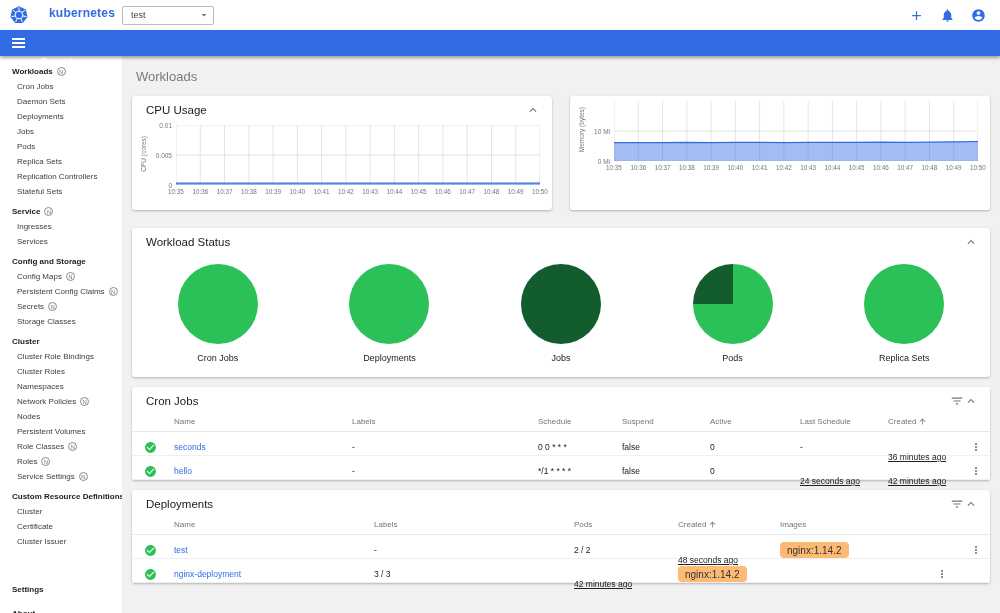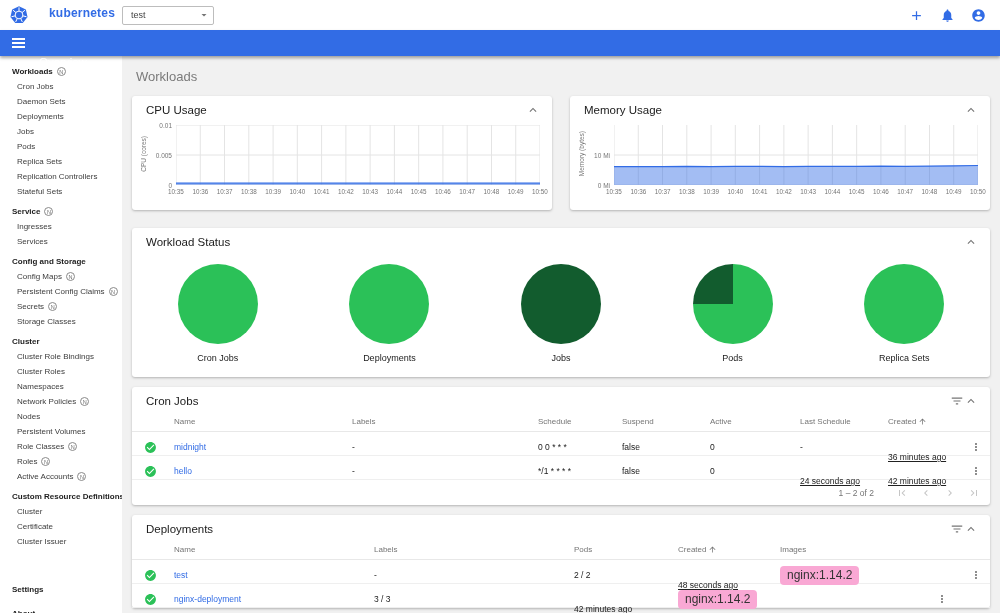--- a/index.html
+++ b/index.html
@@ -68,21 +68,21 @@
   .pie-label{font-size:9px;color:#202020;}
 
   
   .cron-grid{display:grid;grid-template-columns:30px 178px 186px 84px 88px 90px 88px 1fr 34px;align-items:center;}
   .dep-grid{display:grid;grid-template-columns:30px 200px 200px 104px 102px 1fr 34px;align-items:center;}
   .thead{height:21px;font-size:8px;color:#757575;border-bottom:1px solid #e8e8e8;padding:0 8px 0 12px;}
   .trow{height:24px;font-size:8.5px;color:#212121;border-bottom:1px solid #efefef;padding:0 8px 0 12px;}
   .cell-icon svg{width:13px;height:13px;fill:#2bc158;display:block;}
   .link{color:#326ce5;cursor:pointer;}
   .u{text-decoration:underline;margin-top:20px;}
-  .chip{display:inline-block;background:#f9a8d4;border-radius:4px;padding:2.5px 7px;font-size:12px;color:#333;}
+  .chip{display:inline-block;background:#fdba74;border-radius:4px;padding:2.5px 7px;font-size:10px;color:#333;}
   .cell-kebab{display:flex;justify-content:flex-end;}
   .kebab{border:0;background:none;padding:0;cursor:pointer;}
   .kebab svg{width:12px;height:12px;fill:#757575;display:block;}
   .sortable{display:flex;align-items:center;gap:2px;}
   .sortable svg{width:9px;height:9px;fill:#757575;}
   .tfoot{height:25px;display:flex;align-items:center;justify-content:flex-end;font-size:8.5px;color:#757575;padding-right:10px;gap:22px;}
   .pager{display:flex;gap:12px;align-items:center;}
   .pager .icon-btn svg{width:12px;height:12px;fill:#c5c5c5;}
 </style>
 </head>
@@ -261,21 +261,21 @@
         <span class="nav-label">Role Classes</span>
         <span class="ns-badge">N</span>
       </div>
 
       <div class="nav-entry" data-type="item">
         <span class="nav-label">Roles</span>
         <span class="ns-badge">N</span>
       </div>
 
       <div class="nav-entry" data-type="item">
-        <span class="nav-label">Active Accounts</span>
+        <span class="nav-label">Service Settings</span>
         <span class="ns-badge">N</span>
       </div>
 
       <div class="nav-entry" data-type="group">
         <span class="nav-label">Custom Resource Definitions</span>
 
       </div>
 
       <div class="nav-entry" data-type="item">
         <span class="nav-label">Cluster</span>
@@ -367,28 +367,20 @@
                 <span style="left: 80%;">10:47</span>
                 <span style="left: 86.6667%;">10:48</span>
                 <span style="left: 93.3333%;">10:49</span>
                 <span style="left: 100%;">10:50</span>
               </div>
           </div>
         </div>
       </section>
 
       <section class="card chart-card">
-        <div class="card-header">
-          <span class="card-title">Memory Usage</span>
-          <button class="icon-btn">
-            <svg viewBox="0 0 24 24">
-                <path d="M12 8l-6 6 1.41 1.41L12 10.83l4.59 4.58L18 14z"></path>
-              </svg>
-          </button>
-        </div>
         <div class="chart" id="memory-chart">
           <div class="y-title">
               <span>Memory (bytes)</span>
             </div>
           <div class="plot-region">
             <div class="plot">
                 <svg viewBox="0 0 1000 100" preserveAspectRatio="none">
                   <line x1="0.0" y1="0" x2="0.0" y2="100" stroke="#e4e4e4" stroke-width="1" vector-effect="non-scaling-stroke"></line>
                   <line x1="66.7" y1="0" x2="66.7" y2="100" stroke="#e4e4e4" stroke-width="1" vector-effect="non-scaling-stroke"></line>
                   <line x1="133.3" y1="0" x2="133.3" y2="100" stroke="#e4e4e4" stroke-width="1" vector-effect="non-scaling-stroke"></line>
@@ -505,21 +497,21 @@
         </span>
         <span></span>
       </div>
 
         <div class="trow cron-grid">
           <span class="cell-icon">
             <svg viewBox="0 0 24 24">
               <path d="M12 2C6.48 2 2 6.48 2 12s4.48 10 10 10 10-4.48 10-10S17.52 2 12 2zm-2 15l-5-5 1.41-1.41L10 14.17l7.59-7.59L19 8l-9 9z"></path>
             </svg>
           </span>
-          <span class="link">midnight</span>
+          <span class="link">seconds</span>
           <span>-</span>
           <span>0 0 * * *</span>
           <span>false</span>
           <span>0</span>
           <span class="maybe-u">-</span>
           <span class="maybe-u u">36 minutes ago</span>
           <span class="cell-kebab">
             <button class="kebab">
               <svg viewBox="0 0 24 24">
                 <path d="M12 8c1.1 0 2-.9 2-2s-.9-2-2-2-2 .9-2 2 .9 2 2 2zm0 2c-1.1 0-2 .9-2 2s.9 2 2 2 2-.9 2-2-.9-2-2-2zm0 6c-1.1 0-2 .9-2 2s.9 2 2 2 2-.9 2-2-.9-2-2-2z"></path>
@@ -543,45 +535,20 @@
           <span class="maybe-u u">42 minutes ago</span>
           <span class="cell-kebab">
             <button class="kebab">
               <svg viewBox="0 0 24 24">
                 <path d="M12 8c1.1 0 2-.9 2-2s-.9-2-2-2-2 .9-2 2 .9 2 2 2zm0 2c-1.1 0-2 .9-2 2s.9 2 2 2 2-.9 2-2-.9-2-2-2zm0 6c-1.1 0-2 .9-2 2s.9 2 2 2 2-.9 2-2-.9-2-2-2z"></path>
               </svg>
             </button>
           </span>
         </div>
 
-      <div class="tfoot">
-        <span>1 – 2 of 2</span>
-        <div class="pager">
-          <button class="icon-btn">
-              <svg viewBox="0 0 24 24">
-                <path d="M18.41 16.59L13.82 12l4.59-4.59L17 6l-6 6 6 6zM6 6h2v12H6z"></path>
-              </svg>
-            </button>
-          <button class="icon-btn">
-              <svg viewBox="0 0 24 24">
-                <path d="M15.41 7.41L14 6l-6 6 6 6 1.41-1.41L10.83 12z"></path>
-              </svg>
-            </button>
-          <button class="icon-btn">
-              <svg viewBox="0 0 24 24">
-                <path d="M10 6L8.59 7.41 13.17 12l-4.58 4.59L10 18l6-6z"></path>
-              </svg>
-            </button>
-          <button class="icon-btn">
-              <svg viewBox="0 0 24 24">
-                <path d="M5.59 7.41L10.18 12l-4.59 4.59L7 18l6-6-6-6zM16 6h2v12h-2z"></path>
-              </svg>
-            </button>
-        </div>
-      </div>
     </section>
 
     <section class="card">
       <div class="card-header">
         <span class="card-title">Deployments</span>
         <button class="icon-btn">
           <svg viewBox="0 0 24 24">
               <path d="M10 18h4v-2h-4v2zM3 6v2h18V6H3zm3 7h12v-2H6v2z"></path>
             </svg>
         </button>

